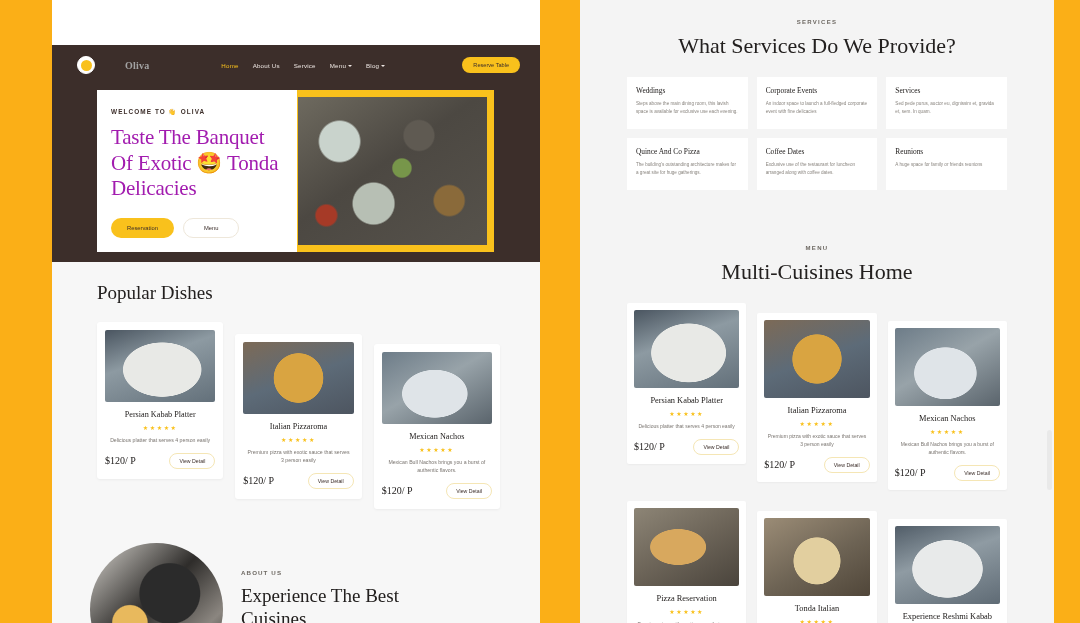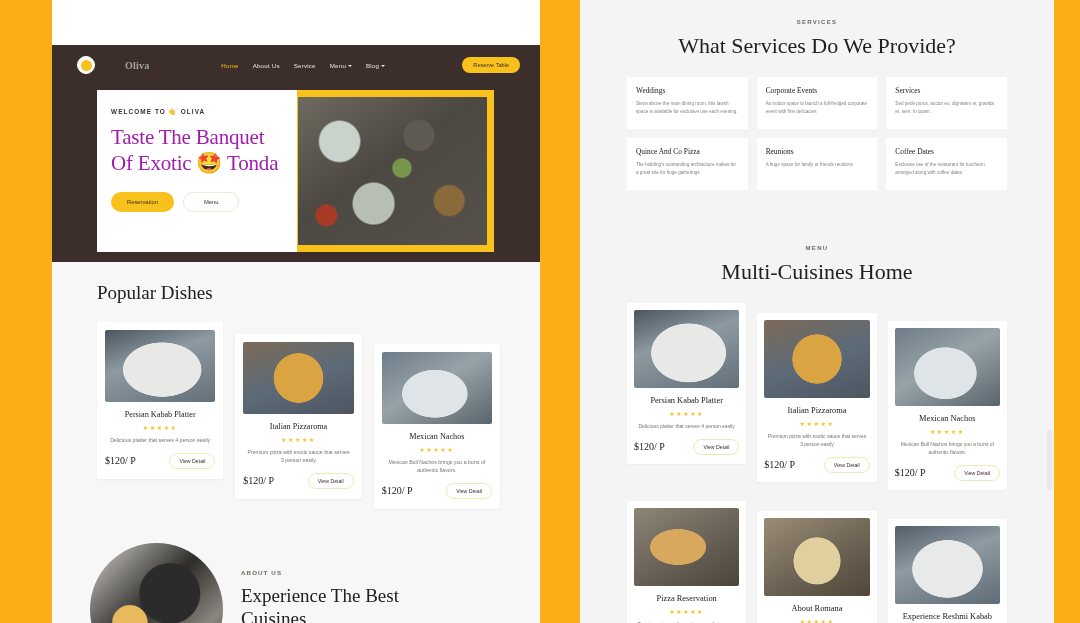--- a/index.html
+++ b/index.html
@@ -276,20 +276,21 @@
 
         <div class="hero-body">
           <div class="hero-img-frame">
             <div class="hero-img"></div>
           </div>
           <div class="hero-text">
             <div class="welcome">WELCOME TO 👋 OLIVA</div>
             <div class="hero-title">
               <div>Taste The Banquet</div>
               <div>Of Exotic 🤩 Tonda</div>
+              <div>Delicacies</div>
             </div>
             <div class="hero-btns">
               <button class="btn-primary">Reservation</button>
               <button class="btn-ghost">Menu</button>
             </div>
           </div>
         </div>
       </div>
 
       <div class="popular">
@@ -363,26 +364,26 @@
         </div>
         <div class="svc-card">
           <div class="svc-name">Services</div>
           <div class="svc-desc">Sed pede purus, auctor eu, dignissim et, gravida et, sem. In quam.</div>
         </div>
         <div class="svc-card">
           <div class="svc-name">Quince And Co Pizza</div>
           <div class="svc-desc">The building's outstanding architecture makes for a great site for huge gatherings.</div>
         </div>
         <div class="svc-card">
+          <div class="svc-name">Coffee Dates</div>
+          <div class="svc-desc">Exclusive use of the restaurant for luncheon arranged along with coffee dates.</div>
+        </div>
+        <div class="svc-card">
           <div class="svc-name">Reunions</div>
           <div class="svc-desc">A huge space for family or friends reunions</div>
-        </div>
-        <div class="svc-card">
-          <div class="svc-name">Coffee Dates</div>
-          <div class="svc-desc">Exclusive use of the restaurant for luncheon arranged along with coffee dates.</div>
         </div>
 
       </div>
     </div>
 
     <div class="menu-sec">
       <div class="sec-eyebrow">MENU</div>
       <div class="sec-title">Multi-Cuisines Home</div>
       <div class="menu-grid">
 
@@ -422,21 +423,21 @@
         <div class="menu-card off1">
           <div class="menu-img img-napoletana"></div>
           <div class="menu-name">Pizza Reservation</div>
           <div class="stars">★★★★★</div>
           <div class="menu-desc">Premium pizza with exotic sauce that serves 3 person easily</div>
 
         </div>
 
         <div class="menu-card off2">
           <div class="menu-img img-tonda"></div>
-          <div class="menu-name">About Romana</div>
+          <div class="menu-name">Tonda Italian</div>
           <div class="stars">★★★★★</div>
 
         </div>
 
         <div class="menu-card off3">
           <div class="menu-img img-reshmi"></div>
           <div class="menu-name">Experience Reshmi Kabab</div>
 
         </div>
 

